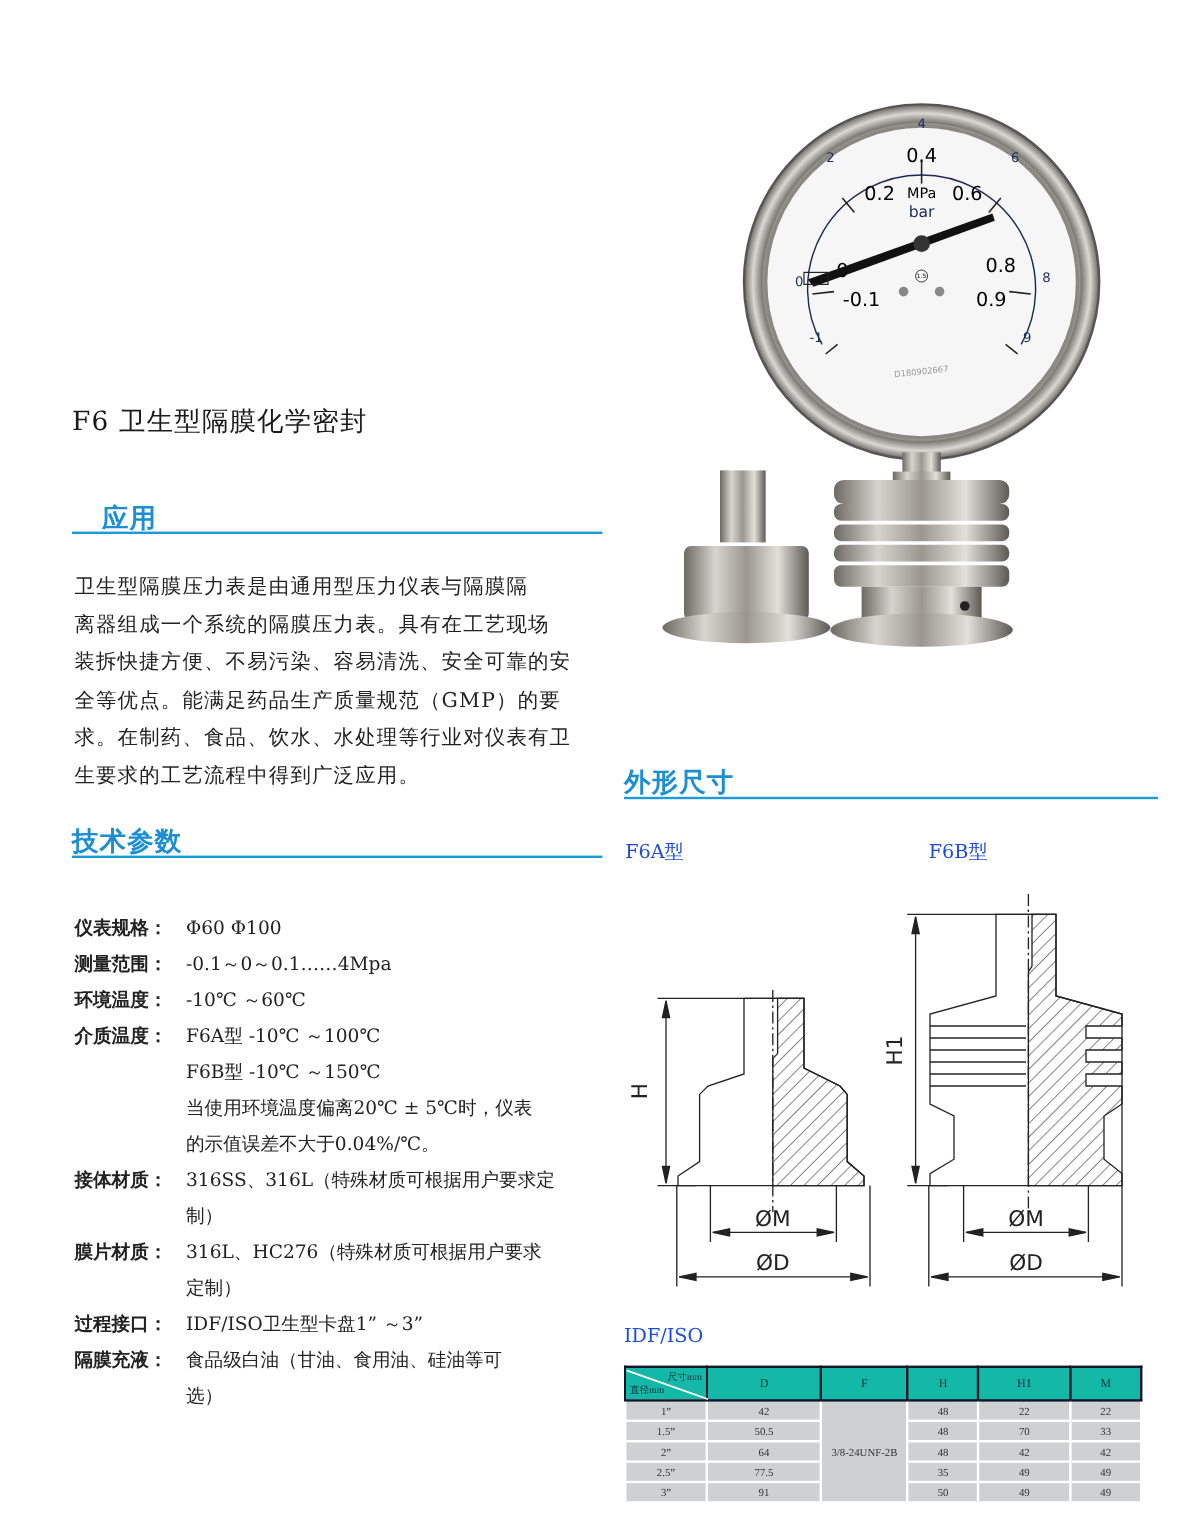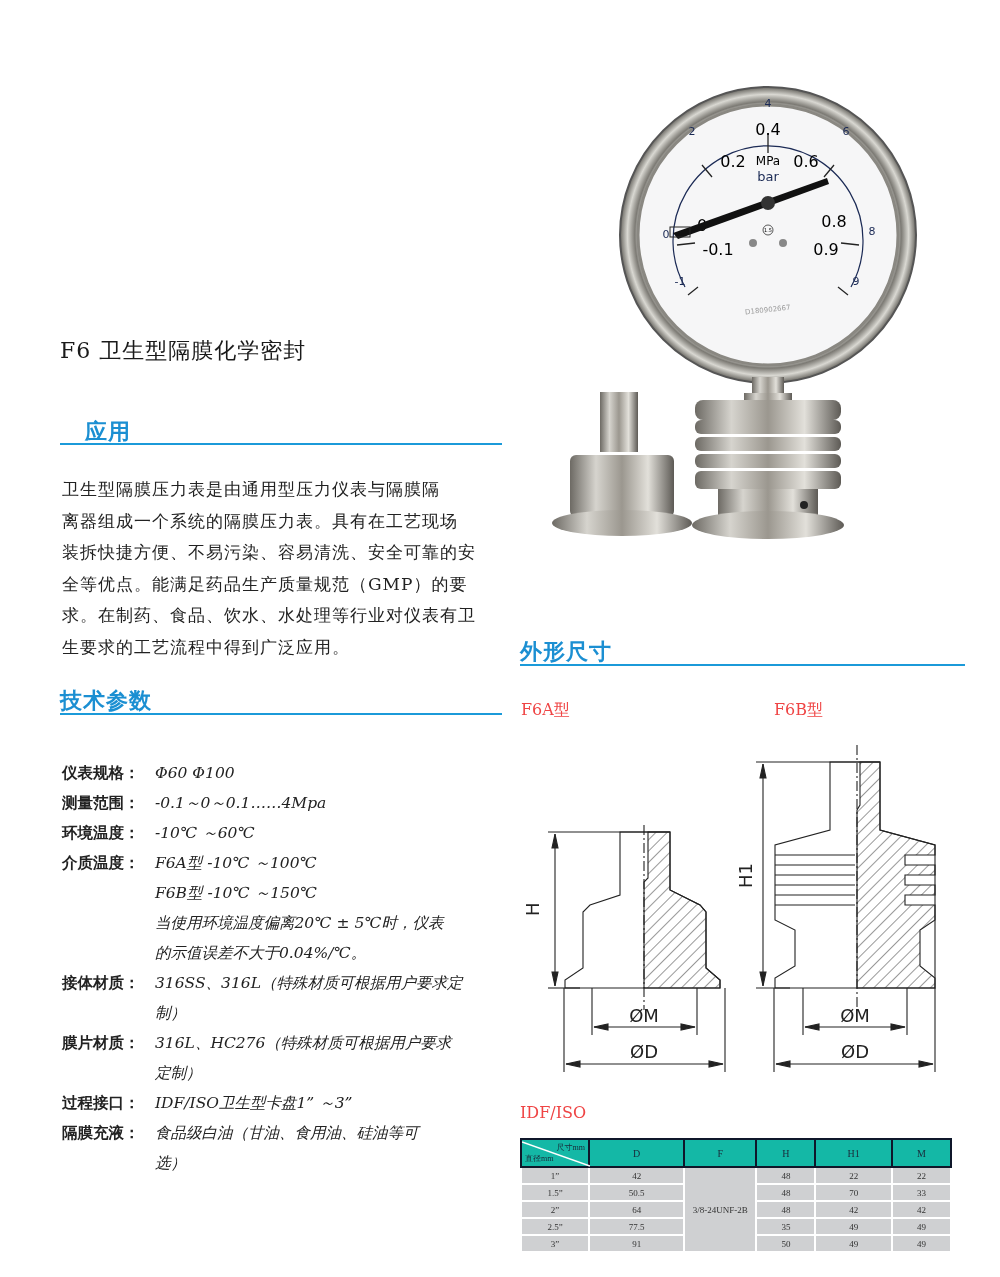--- a/index.html
+++ b/index.html
@@ -7,22 +7,22 @@
          font-family: "DejaVu Serif", "Liberation Serif", serif; color: #231f20; }
   .abs { position: absolute; }
   .page-title { left: 60px; top: 336px; font-size: 22px; letter-spacing: 1px; color: #1a1a1a; }
   .section-head { font-family: "DejaVu Sans", sans-serif; font-weight: bold; color: #1b8fd2; font-size: 22px; letter-spacing: 1px; }
   .section-rule { height: 2px; background: #1b9ad9; }
   .para { left: 62px; top: 474px; width: 440px; font-size: 17px; line-height: 31.5px; letter-spacing: 1px; color: #222; }
   .specs { left: 62px; top: 758px; width: 440px; font-size: 15.5px; color: #222; }
   .spec-row { display: flex; line-height: 30px; }
   .spec-label { font-family: "DejaVu Sans", sans-serif; font-weight: bold; width: 93px; flex-shrink: 0; white-space: nowrap; }
   .spec-val { flex: 1; }
-  .spec-val div { line-height: 30px; font-style: italic; }
-  .subtitle { font-size: 16px; color: #ef4444; }
+  .spec-val div { line-height: 30px; }
+  .subtitle { font-size: 16px; color: #1d4ed8; }
   table.dims { position: absolute; left: 520px; top: 1138px; width: 432px; border-collapse: collapse;
                font-family: "Liberation Serif", serif; font-size: 9px; color: #333; }
   table.dims th { background: #14b8a6; color: #1a2a3a; font-weight: normal; height: 28px; border: 2px solid #0f172a; font-size: 10px; }
   table.dims td { background: #cfd0d2; height: 17px; text-align: center; border: 2px solid #ffffff; }
   table.dims th.corner { position: relative; padding: 0; width: 68px; }
   .corner-top { position: absolute; right: 3px; top: 2px; font-size: 8px; }
   .corner-bot { position: absolute; left: 3px; bottom: 2px; font-size: 8px; }
   svg text { font-family: "DejaVu Sans", sans-serif; }
 </style>
 </head>

